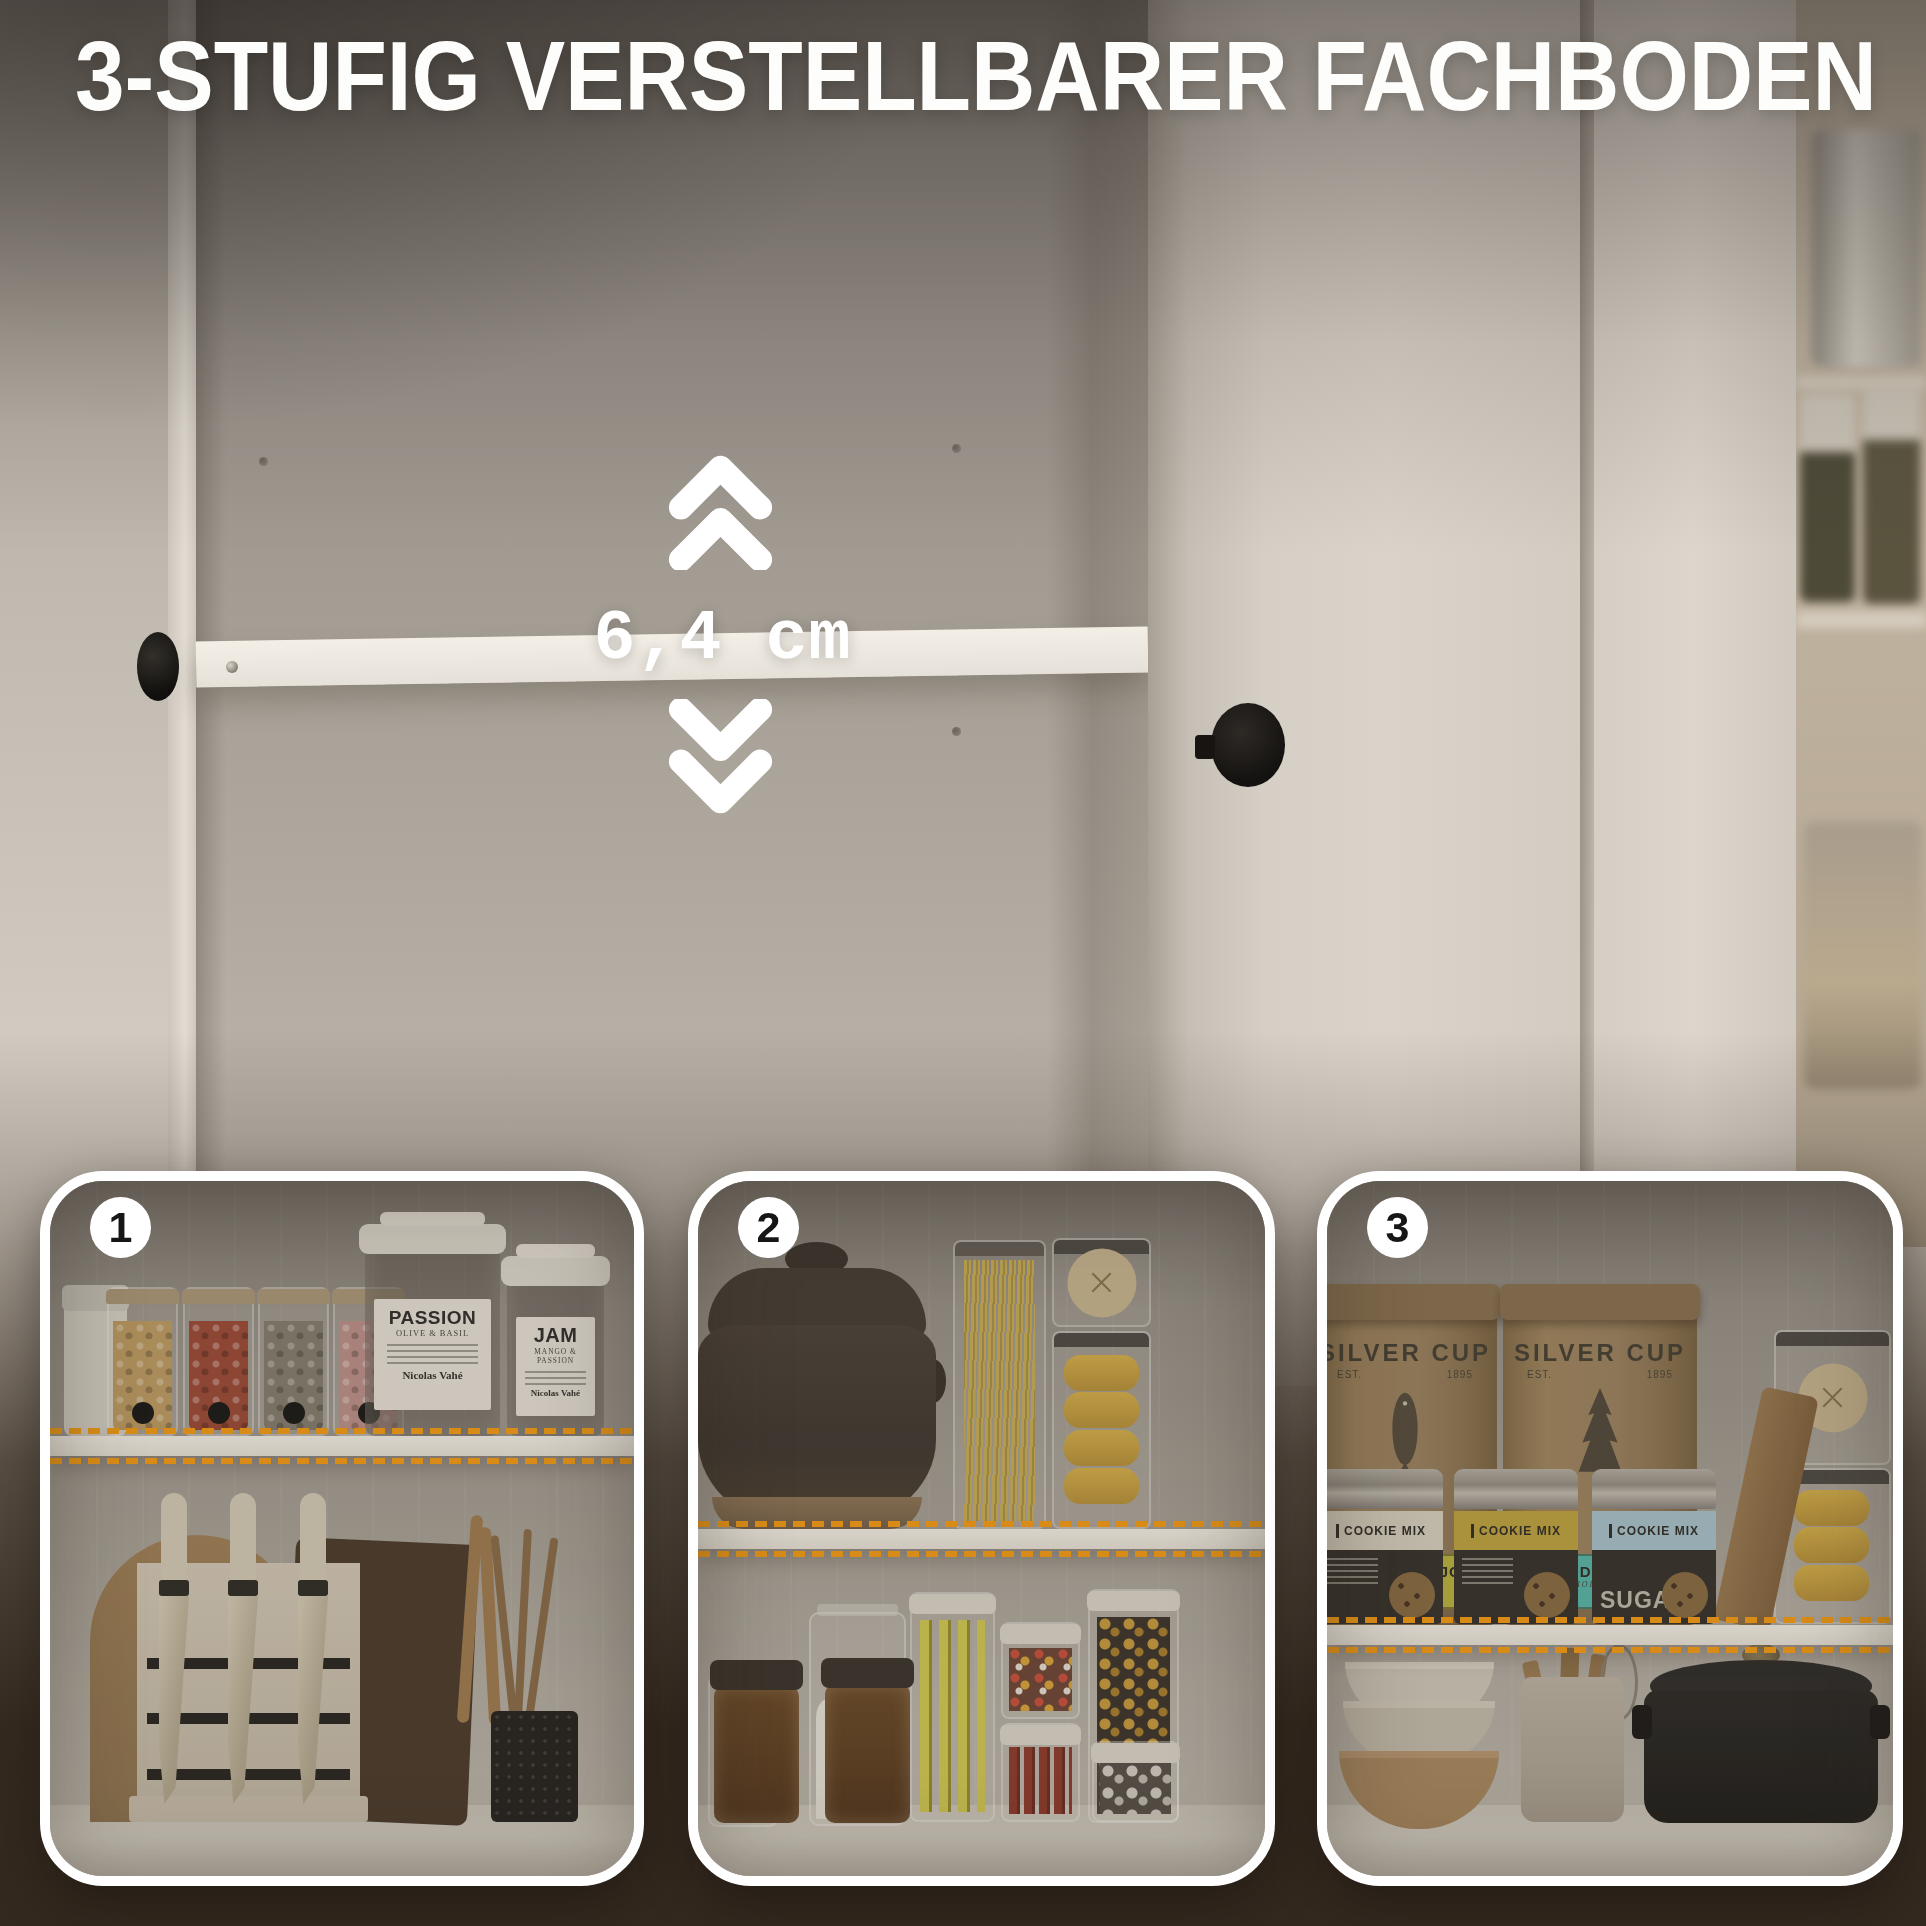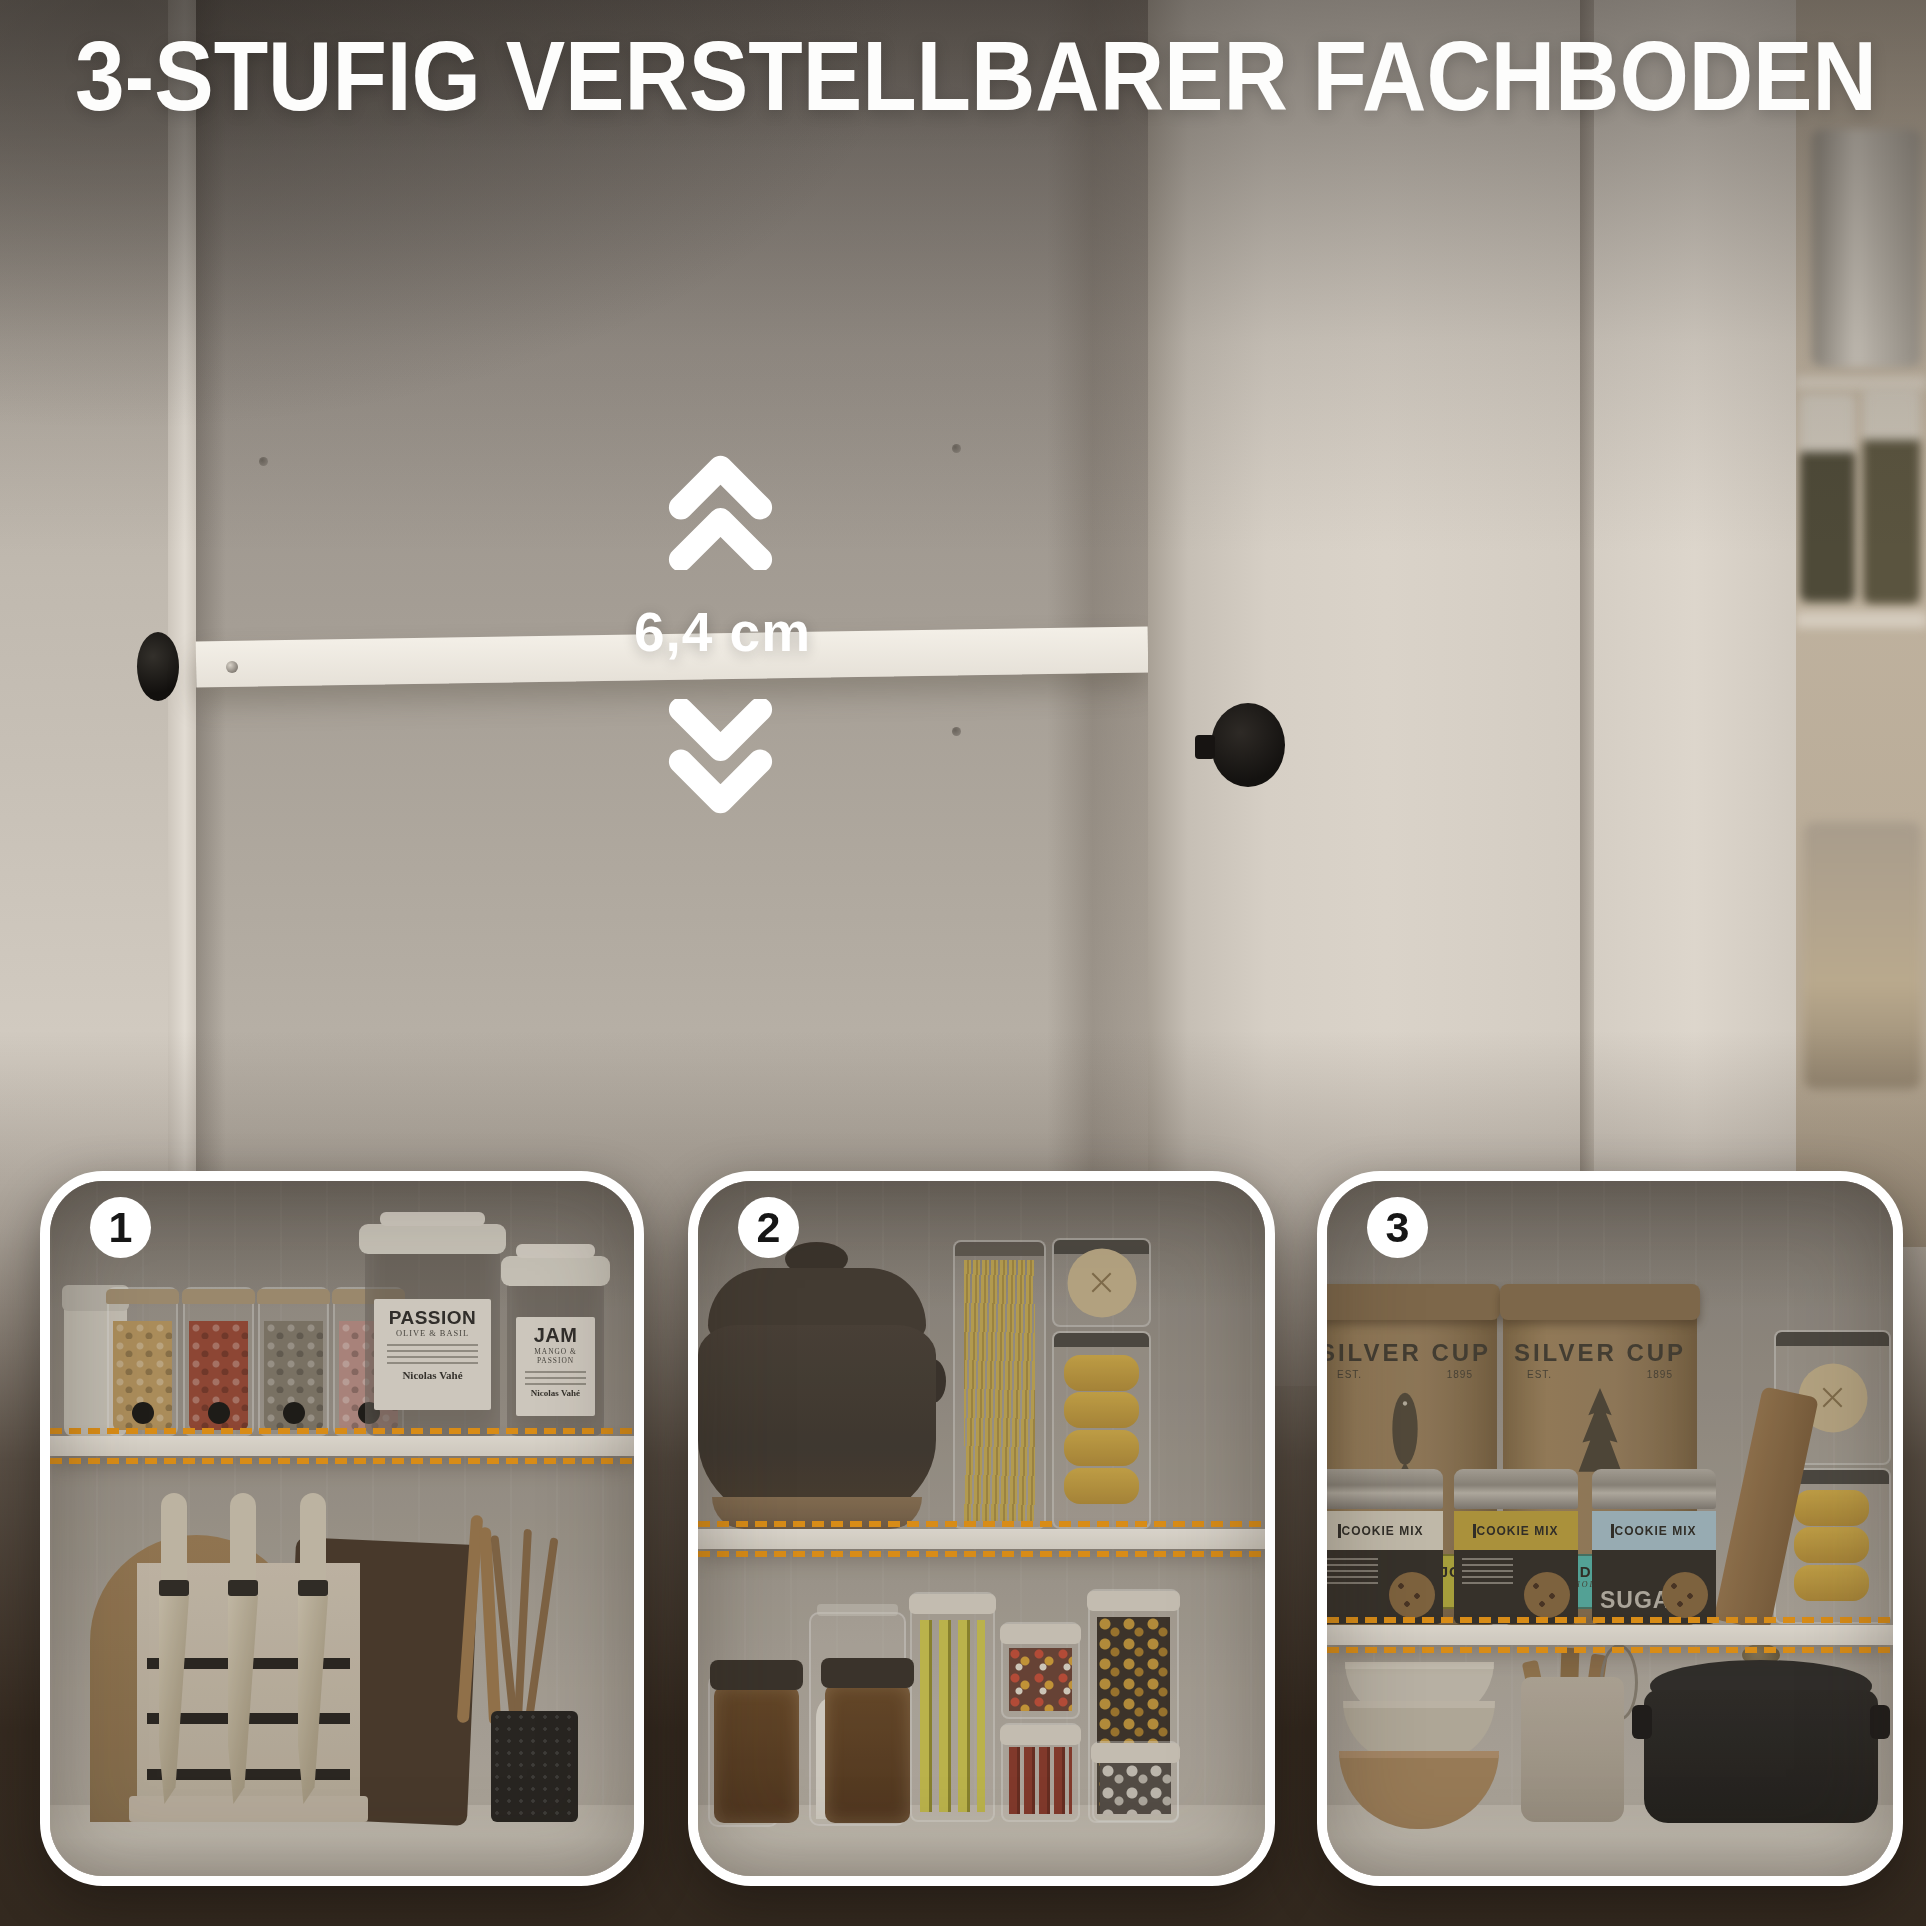--- a/index.html
+++ b/index.html
@@ -65,21 +65,21 @@
   .title{left:75px;top:22px;color:#fdfdfc;font-size:99px;font-weight:700;line-height:1.1;
      letter-spacing:0px;white-space:nowrap;transform:scaleX(.9);transform-origin:left top;
      text-shadow:0 3px 16px rgba(0,0,0,.18);}
   .subtitle{left:79px;top:147px;color:#eceae4;font-size:47px;font-weight:400;letter-spacing:1px;
      white-space:nowrap;text-shadow:0 2px 12px rgba(0,0,0,.15);}
 
   
   .chev{left:665px;width:111px;height:123px;}
   .chev-up{top:447px;} .chev-down{top:699px;}
   .measure-label{left:554px;top:600px;width:337px;text-align:center;color:#ffffff;
-     font-size:55px;font-weight:700;letter-spacing:1px;text-shadow:0 3px 14px rgba(0,0,0,.22);}
+     font-size:70px;font-weight:700;letter-spacing:1px;text-shadow:0 3px 14px rgba(0,0,0,.22);font-family:Liberation Mono, monospace;}
 
   
   .panel{position:absolute;top:1171px;height:715px;border:10px solid #ffffff;border-radius:63px;
      overflow:hidden;background:#9a948b;box-shadow:0 18px 50px rgba(20,15,10,.45);box-sizing:border-box;}
   .p1{left:40px;width:604px;} .p2{left:688px;width:587px;} .p3{left:1317px;width:586px;}
   .p-wall{position:absolute;inset:0;
      background:linear-gradient(180deg,#8e8881 0%,#9d968d 30%,#aaa399 55%,#b6afa5 75%,#bfb8ae 100%);}
   .p-wall::before{content:"";position:absolute;inset:0;
      background:repeating-linear-gradient(90deg,rgba(255,255,255,.045) 0 2px,rgba(0,0,0,0) 2px 46px);}
   .p-wall::after{content:"";position:absolute;left:0;right:0;top:0;height:129px;
@@ -223,21 +223,21 @@
      text-align:center;border:2px solid rgba(55,52,28,.45);box-sizing:border-box;padding-top:7px;}
   .bag-label .bl-name{font-weight:700;font-size:15px;letter-spacing:1px;color:#2f2d26;}
   .bag-label .bl-sub{font-family:"Liberation Serif",serif;font-style:italic;font-size:8px;
      letter-spacing:2px;color:#474336;}
   .bl-yellow{background:#b9b23f;} .bl-teal{background:#57b5aa;}
   .tin{width:124px;height:155px;top:288px;z-index:5;}
   .tin-lid{position:absolute;left:0;right:0;top:0;height:40px;border-radius:9px 9px 3px 3px;
      background:linear-gradient(180deg,#b5afa5,#948e84 40%,#c2bcb2 60%,#87817a);}
   .tin-label{position:absolute;left:0;right:0;top:42px;height:40px;display:flex;align-items:center;
      justify-content:center;font-weight:700;font-size:12px;letter-spacing:1px;color:#2f2d28;}
-  .tin-label span{border-left:3px solid #2f2d28;}
+  .tin-label span{border-left:3px solid #2f2d28;padding-left:5px;}
   .tl-cream{background:#d8d1c0;} .tl-yellow{background:#bfa23e;} .tl-blue{background:#a9c2cc;}
   .tin-body{position:absolute;left:0;right:0;top:81px;bottom:0;background:#35302a;border-radius:0 0 6px 6px;}
   .cookie{position:absolute;right:8px;bottom:6px;width:46px;height:46px;border-radius:50%;background:#8a6a42;
      background-image:radial-gradient(circle 3px at 12px 14px,#4a3423 0 2.5px,rgba(0,0,0,0) 3px),
        radial-gradient(circle 3px at 28px 24px,#4a3423 0 2.5px,rgba(0,0,0,0) 3px),
        radial-gradient(circle 3px at 18px 32px,#4a3423 0 2.5px,rgba(0,0,0,0) 3px);}
   .tin-lines{position:absolute;left:8px;top:8px;width:51px;height:30px;
      background:repeating-linear-gradient(180deg,rgba(220,214,202,.5) 0 2px,rgba(0,0,0,0) 2px 6px);}
   .tin-sugar{position:absolute;left:8px;bottom:10px;font-weight:800;font-size:23px;letter-spacing:1px;
      color:rgba(215,209,198,.85);}

